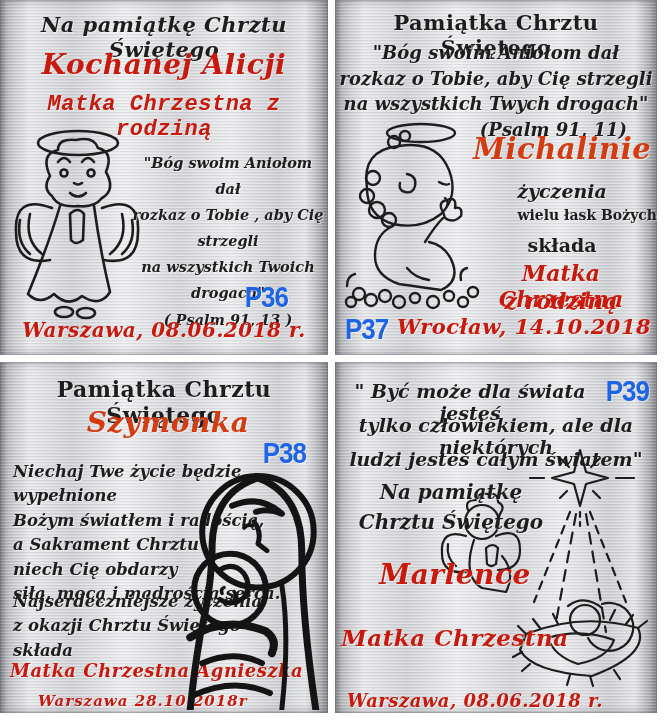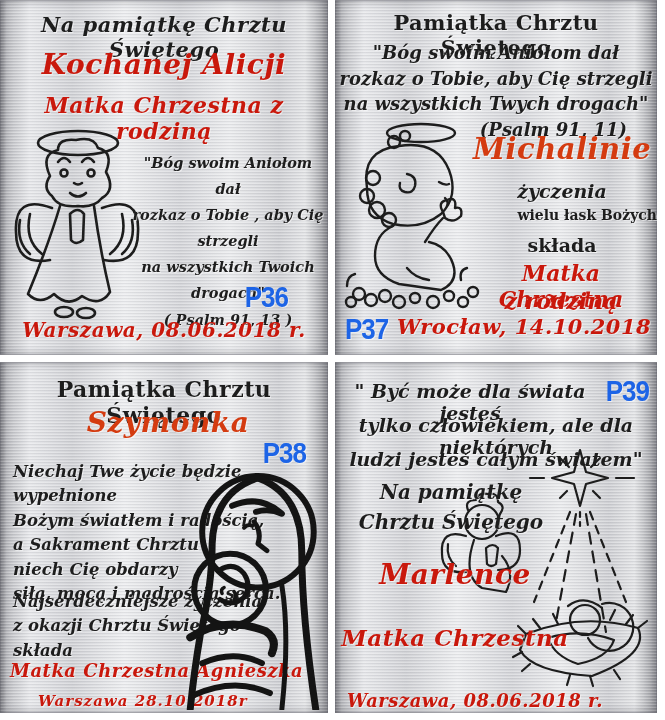--- a/index.html
+++ b/index.html
@@ -33,21 +33,21 @@
   svg{display:block;}
 </style>
 </head>
 <body>
 
 <div class="grid">
 
   <div class="plaque">
     <div class="abs ctr blk title-script engrave" style="top:12px;left:0;width:100%;font-size:21px;">Na pamiątkę Chrztu Świętego</div>
     <div class="abs ctr red title-script engrave" style="top:48px;left:0;width:100%;font-size:28px;">Kochanej Alicji</div>
-    <div class="abs ctr red title-script engrave" style="top:92px;left:0;width:100%;font-size:22px;">Matka Chrzestna z rodziną</div>
+    <div class="abs ctr red title-script engrave" style="top:92px;left:0;width:100%;font-size:22px;font-family:Liberation Mono, monospace;">Matka Chrzestna z rodziną</div>
 
     <div class="abs" style="left:6px;top:116px;width:140px;height:205px;">
       <svg viewBox="0 0 140 205" width="140" height="205">
         <g fill="none" stroke="#1d1d1d" stroke-width="2.6" stroke-linecap="round" stroke-linejoin="round">
           <ellipse cx="72" cy="27" rx="40" ry="12"></ellipse>
           <path d="M44,60 Q34,38 52,34 Q52,22 70,24 Q88,20 92,32 Q108,36 100,56 Q110,74 96,82 Q88,92 72,90 Q52,92 46,80 Q36,72 44,60 Z"></path>
           <path d="M52,46 q6,-8 12,0 M76,46 q6,-8 12,0"></path>
           <circle cx="58" cy="57" r="3.5"></circle>
             <circle cx="85" cy="57" r="3.5"></circle>
           <path d="M68,67 q4,3 8,0"></path>

